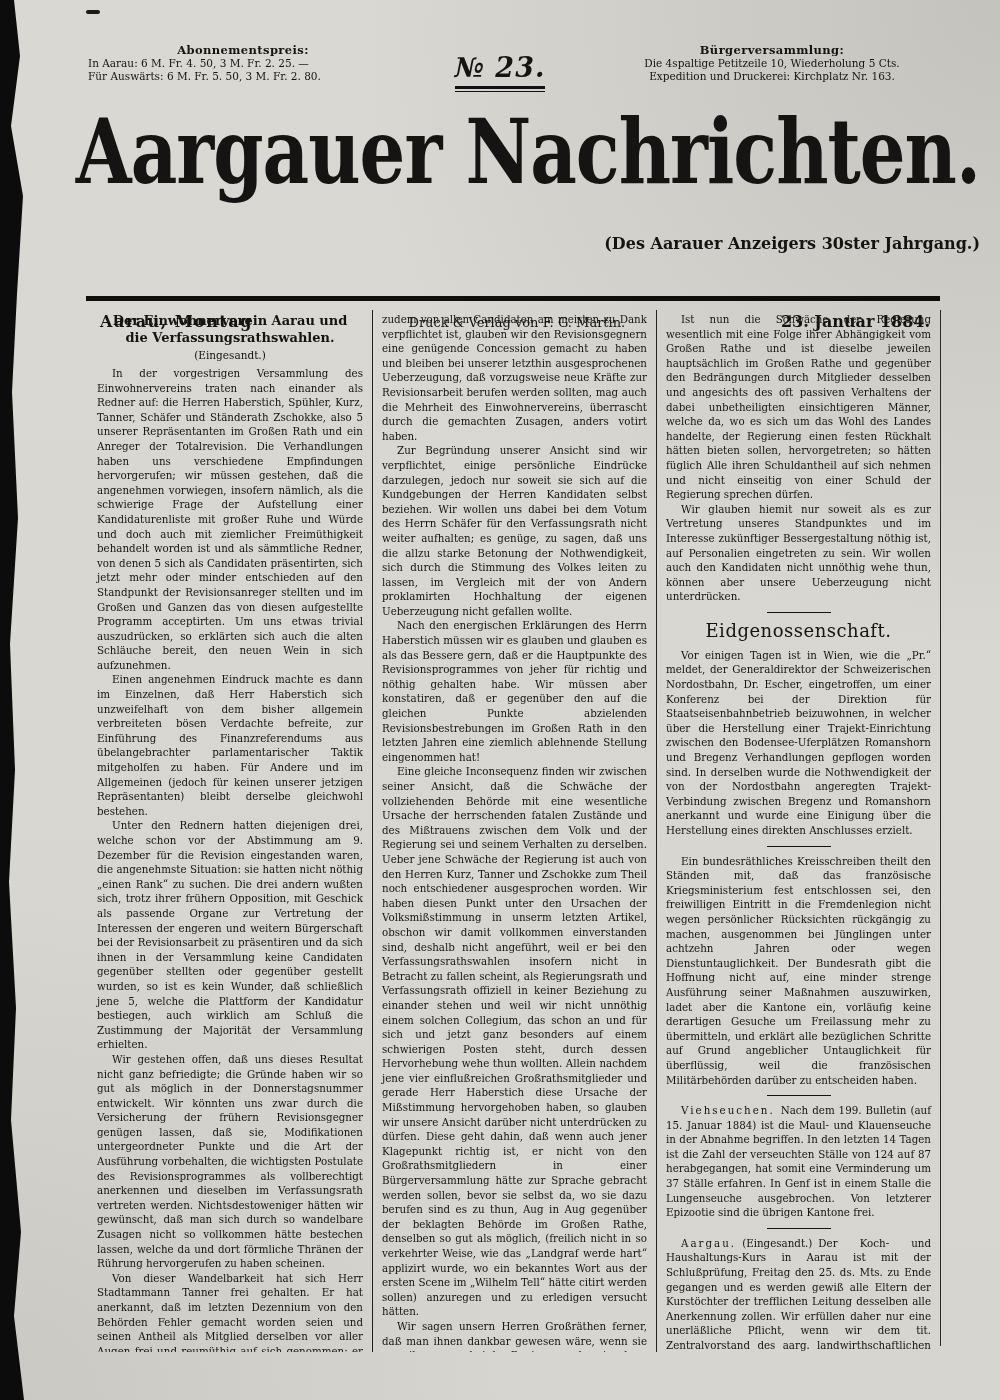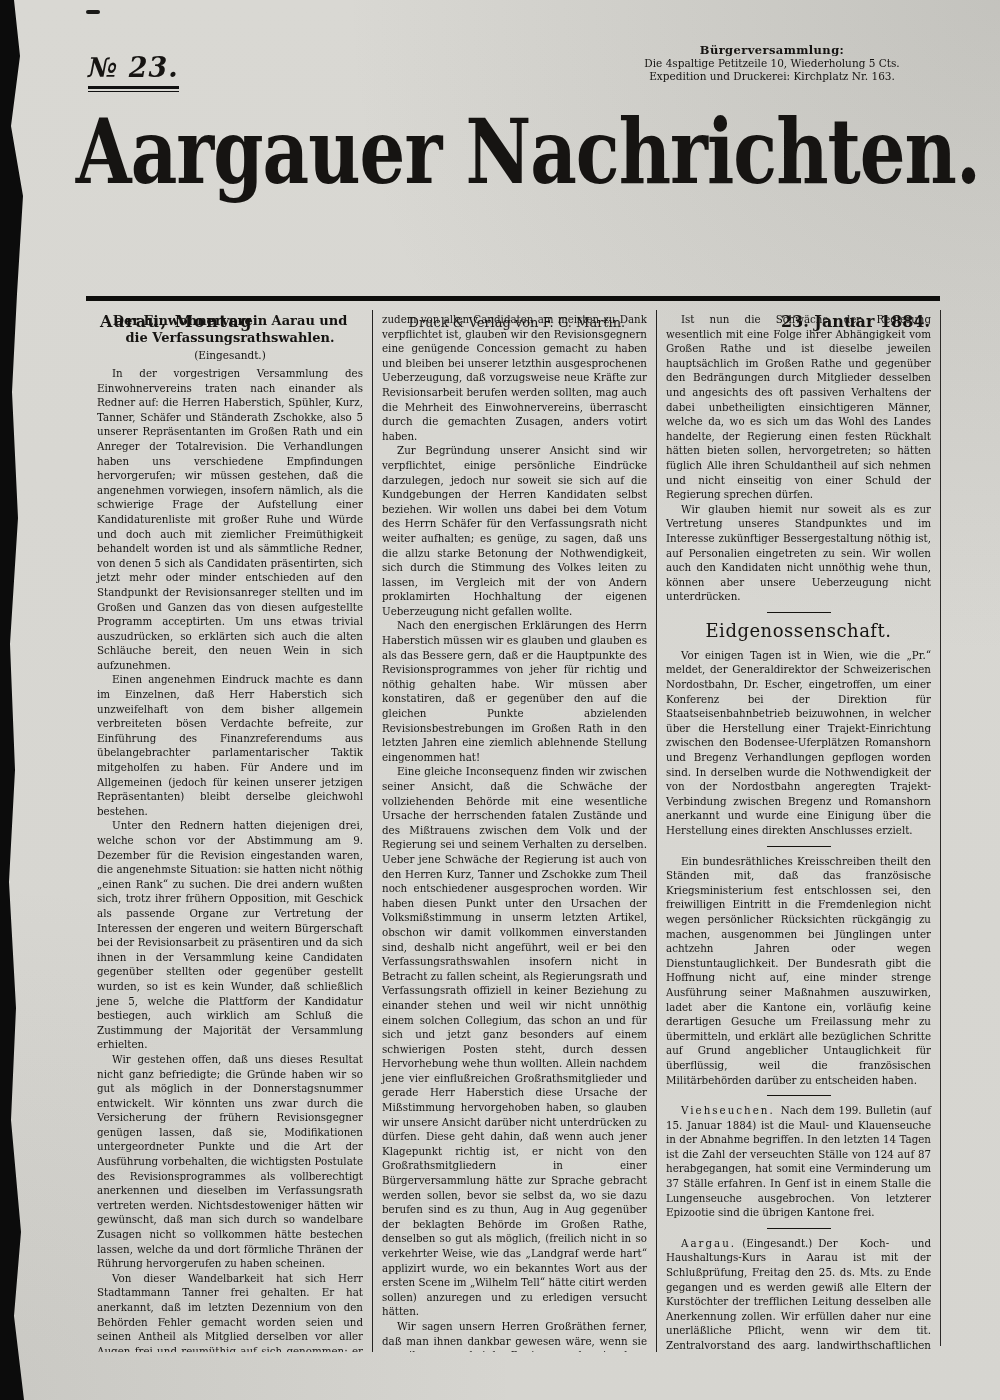--- a/index.html
+++ b/index.html
@@ -78,34 +78,40 @@
 </style>
 </head>
 <body>
 
 <div class="page">
 
   <div class="scan-edge"></div>
   <div class="scan-speck" style="left:86px;top:10px;width:14px;height:4px;border-radius:2px;"></div>
 
   <div class="top-header">
+    <div class="head-block left">
+      <div class="hb-title">Abonnementspreis:</div>
+      <div>In Aarau: 6 M. Fr. 4. 50, 3 M. Fr. 2. 25. —</div>
+      <div>Für Auswärts: 6 M. Fr. 5. 50, 3 M. Fr. 2. 80.</div>
+    </div>
     <div class="issue-block">
       <div class="issue-no">№ 23.</div>
       <div class="issue-rule-thick"></div>
       <div class="issue-rule-thin"></div>
     </div>
     <div class="head-block right">
       <div class="hb-title">Bürgerversammlung:</div>
       <div>Die 4spaltige Petitzeile 10, Wiederholung 5 Cts.</div>
       <div>Expedition und Druckerei: Kirchplatz Nr. 163.</div>
     </div>
   </div>
 
   <div class="masthead">
     <div class="masthead-title">Aargauer Nachrichten.</div>
+    <div class="masthead-sub">(Des Aarauer Anzeigers 30ster Jahrgang.)</div>
   </div>
 
   <div class="dateline">
     <span class="dl-place">Aarau, Montag</span>
     <span class="dl-pub">Druck &amp; Verlag von F. G. Martin.</span>
     <span class="dl-date">23. Januar 1884.</span>
   </div>
   <div class="thick-rule"></div>
 
   <div class="columns">

